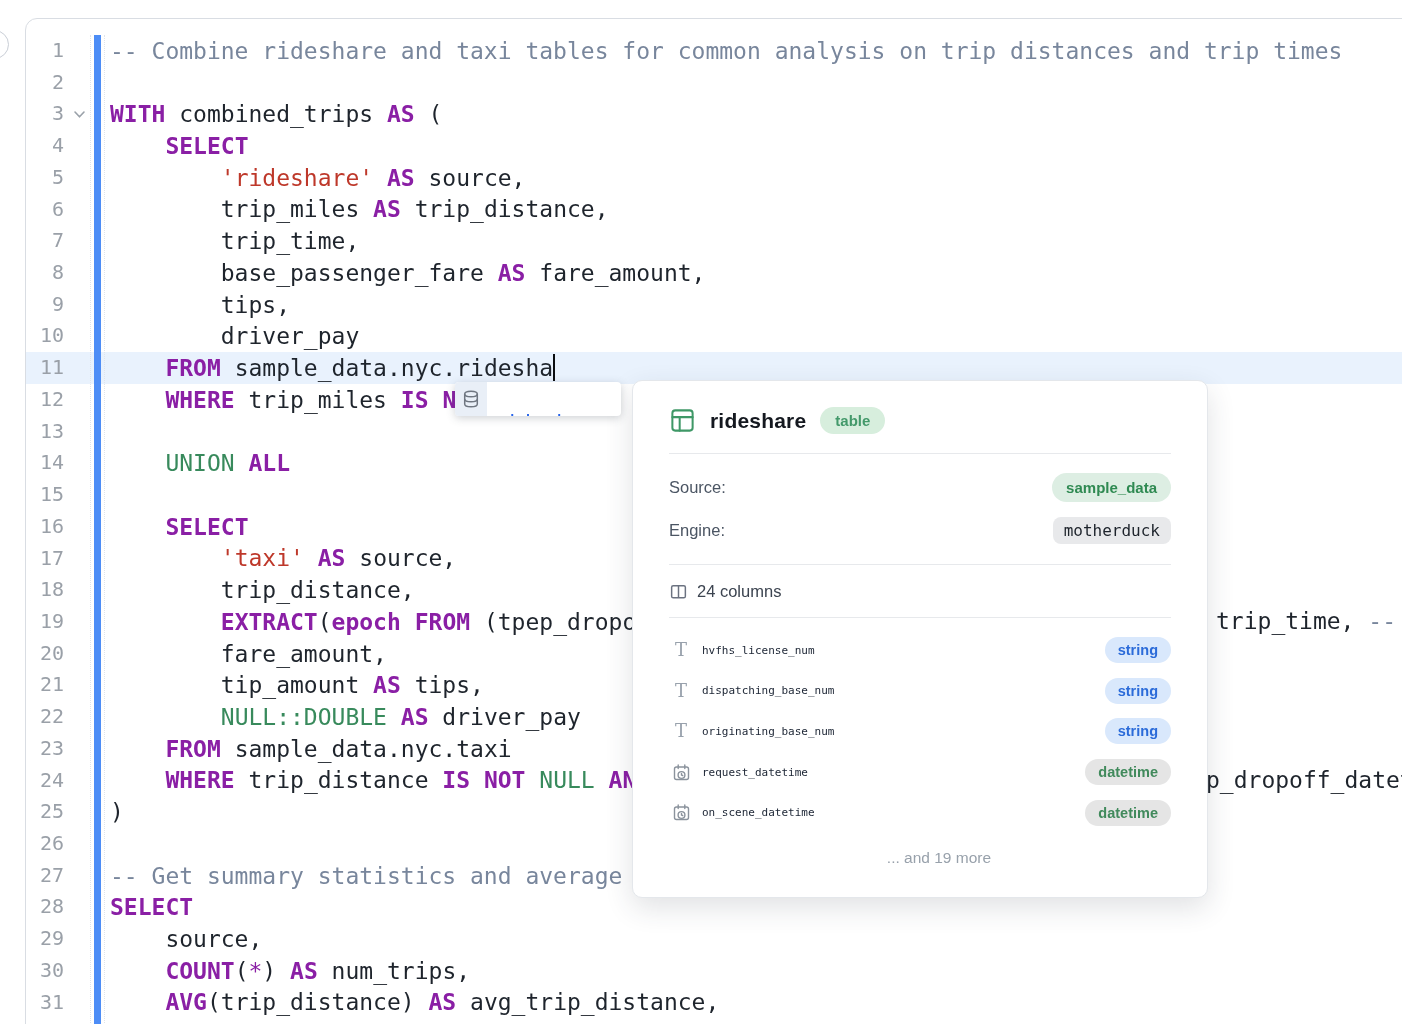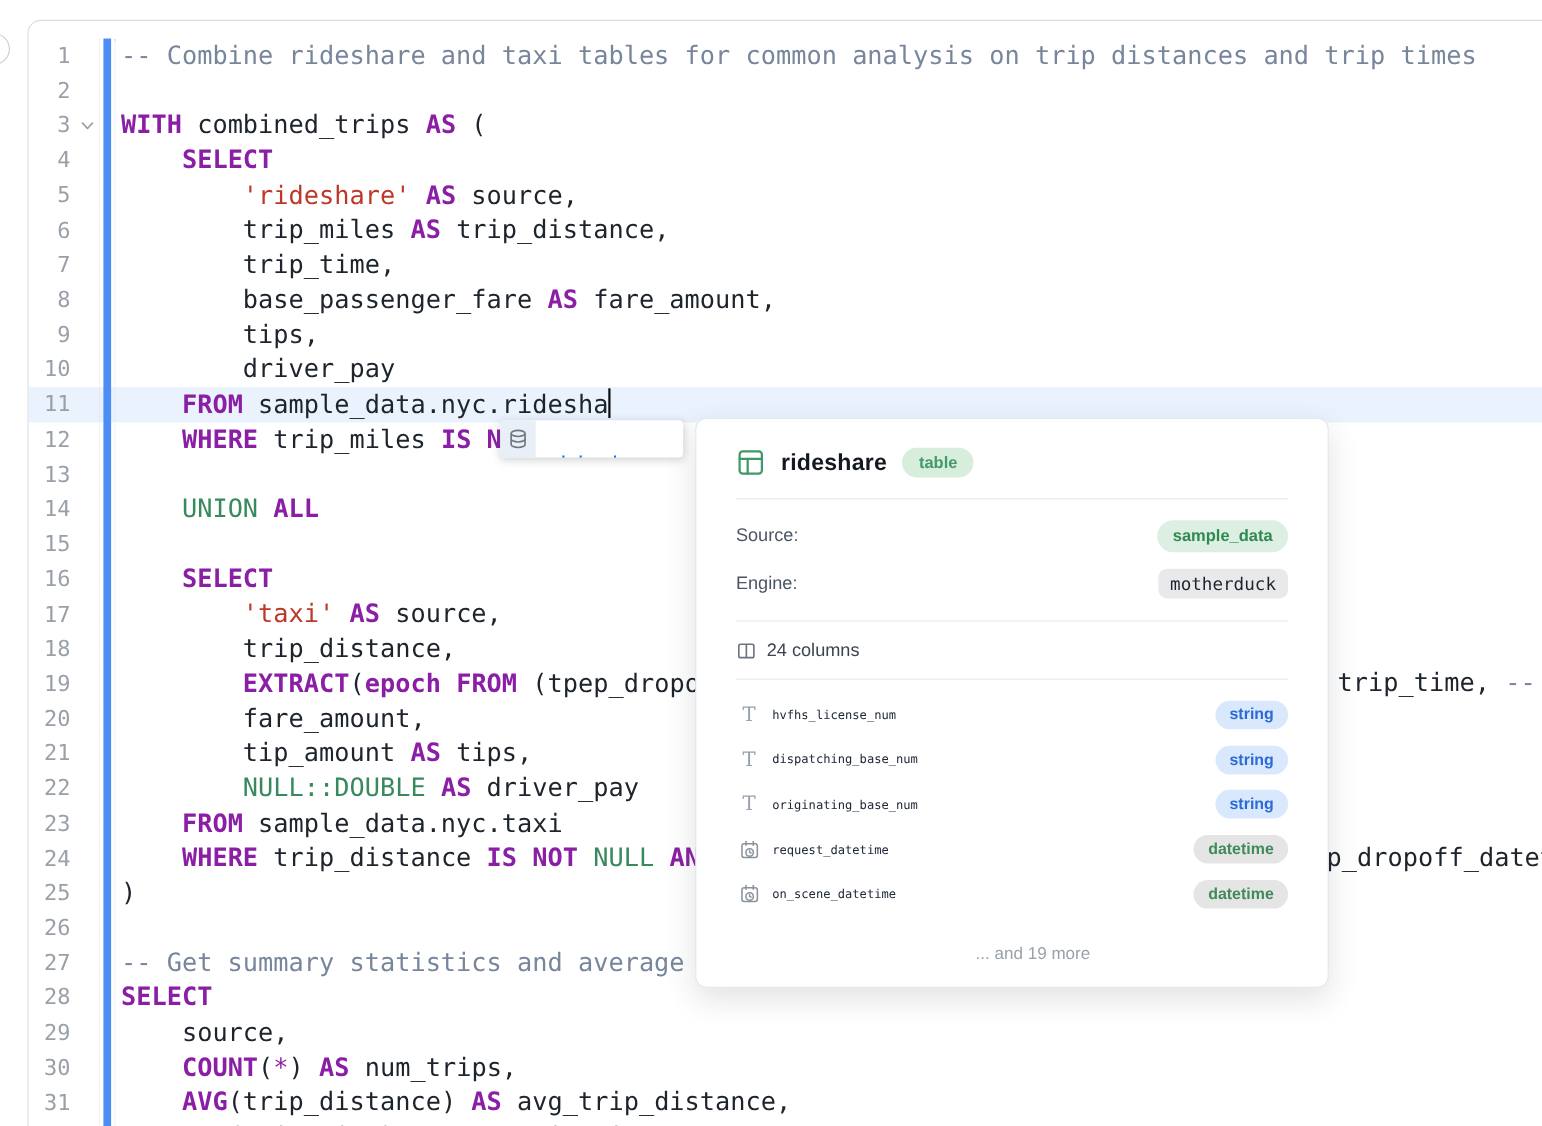--- a/index.html
+++ b/index.html
@@ -98,21 +98,21 @@
   .po-columns{padding:12px 36px 0 36px;}
   .po-colrow{height:40.6px;display:flex;align-items:center;}
   .po-colicon{width:24px;display:flex;align-items:center;justify-content:center;flex:0 0 24px;}
   .ticon{font-family:"DejaVu Serif",serif;font-size:18px;color:#98a1ac;line-height:1;}
   .po-colname{
     font-family:"DejaVu Sans Mono",monospace;font-size:11px;color:#202938;margin-left:9px;flex:1;
   }
   .badge-type{font-weight:bold;font-size:14.5px;padding:5px 13px;border-radius:999px;}
   .badge-type.string{background:#d9e8fc;color:#2b6bd9;}
   .badge-type.datetime{background:#e5e5e5;color:#418a5c;}
-  .po-more{text-align:center;color:#98a1ab;font-size:15.5px;margin-top:26px;padding-left:38px;}
+  .po-more{text-align:center;color:#98a1ab;font-size:15.5px;margin-top:16px;padding-left:38px;}
 </style>
 </head>
 <body>
 
 <div class="float-circle"></div>
 
 <div class="editor-panel">
   <div class="gutter-guide g1"></div>
   <div class="gutter-guide g2"></div>
   <div class="change-bar"></div>

